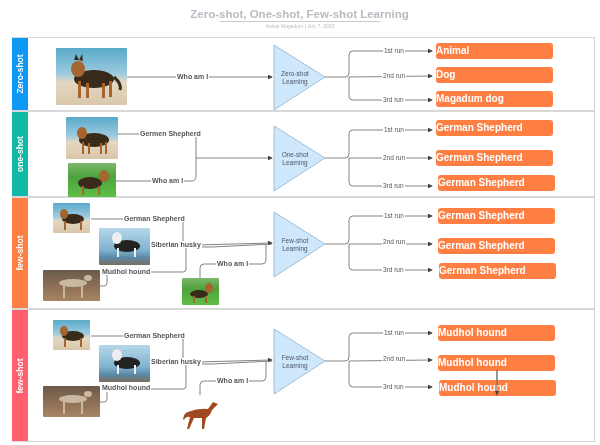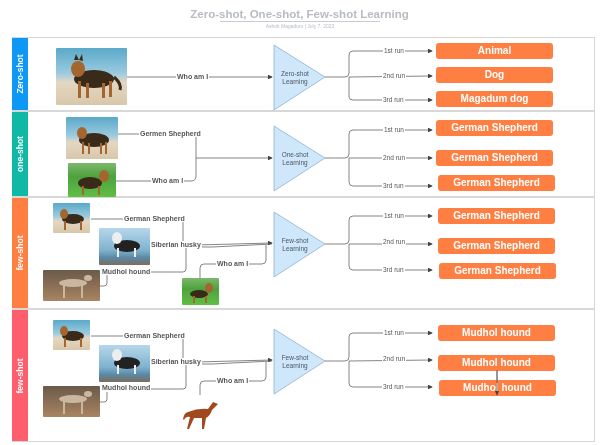--- a/index.html
+++ b/index.html
@@ -23,21 +23,21 @@
   }
   .lane-tab span {
     position: absolute; left: 50%; top: 50%;
     transform: translate(-50%, -50%) rotate(-90deg);
     white-space: nowrap; color: #fff; font-size: 8.5px; font-weight: bold;
   }
   svg.overlay { position: absolute; left: 0; top: 0; }
   .photo { position: absolute; border-radius: 1px; overflow: hidden; }
   .out-box {
     position: absolute; height: 16px; background: #ff7f43; border-radius: 3px;
-    color: #fff; font-weight: bold; font-size: 10px; text-align: center; line-height: 16px;
+    color: #fff; font-weight: bold; font-size: 10px; line-height: 16px;
   }
   .edge-label {
     position: absolute; font-size: 6.5px; color: #555; background: #fff; padding: 0 1px; white-space: nowrap;
   }
   .edge-label.bold { font-weight: bold; font-size: 7px; color: #555; }
   .tri-label {
     position: absolute; font-size: 6.5px; color: #4a5560; text-align: center; line-height: 8px; width: 40px;
   }
 </style>
 </head>

